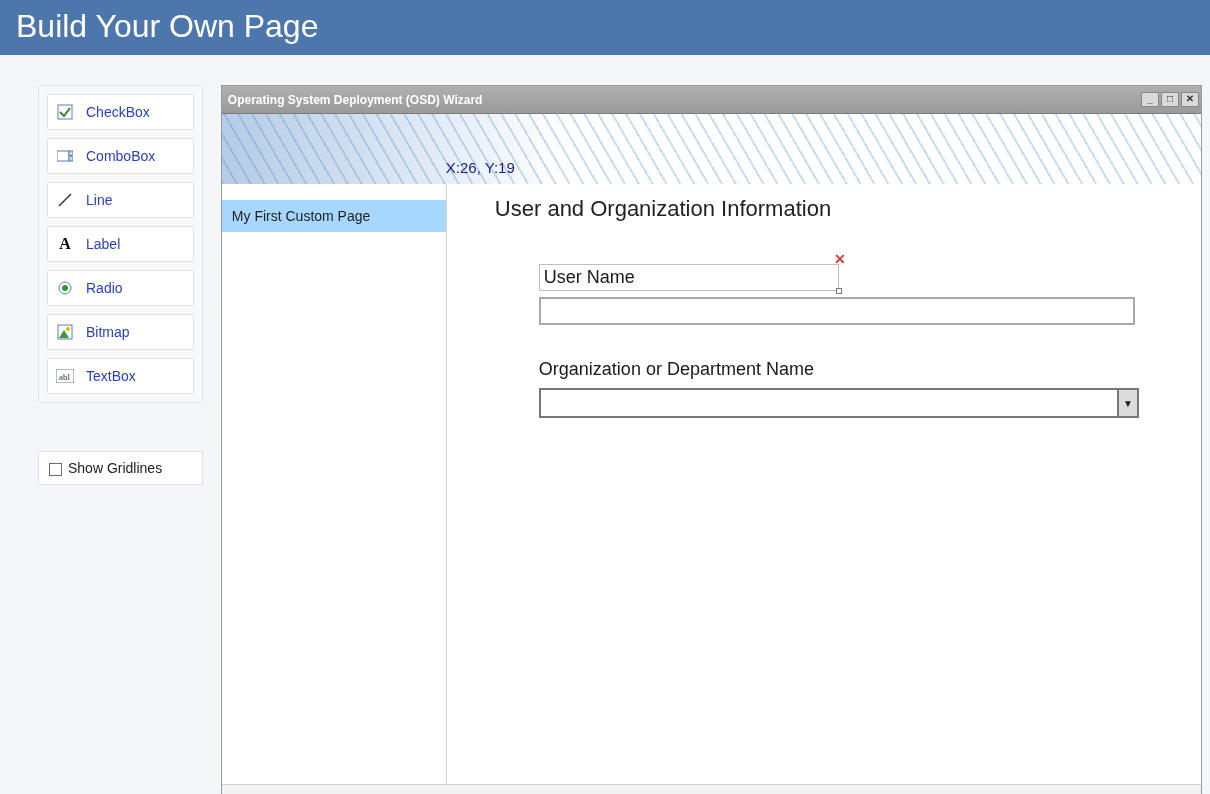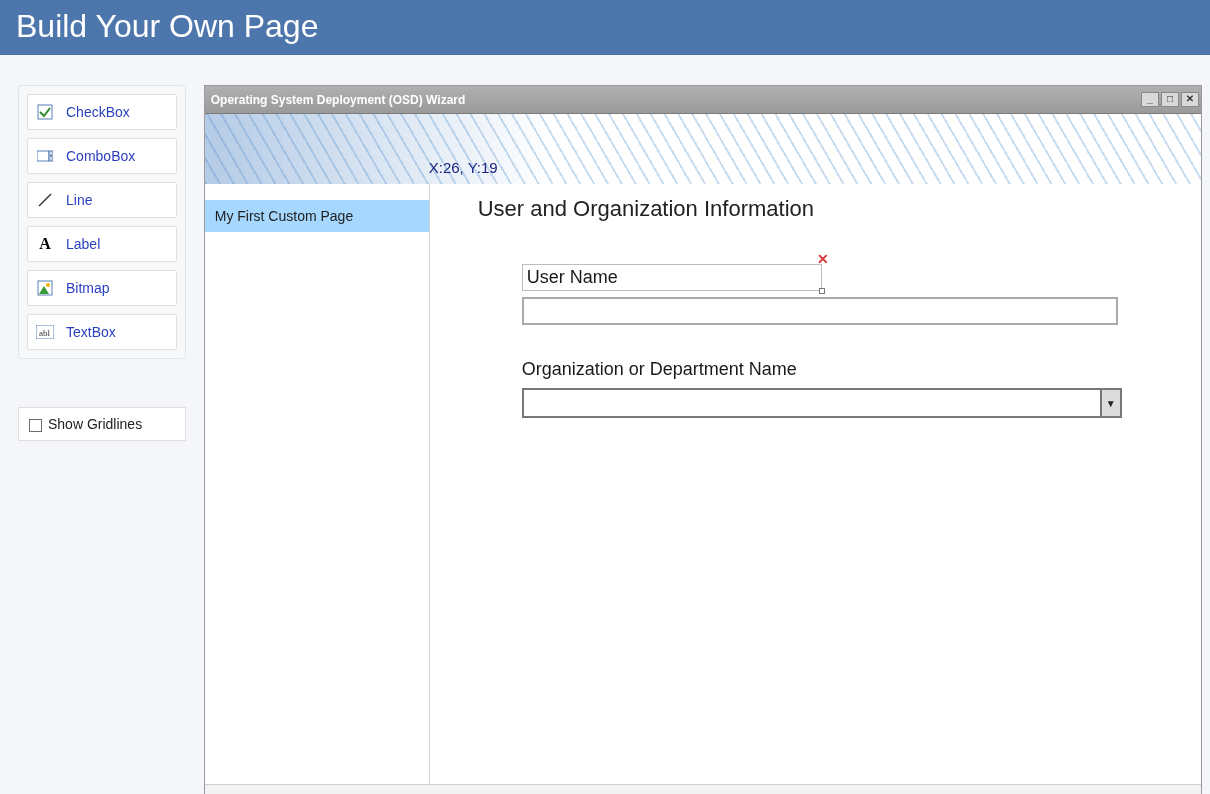--- a/index.html
+++ b/index.html
@@ -16,21 +16,21 @@
     padding: 8px 16px 10px 16px;
     font-size: 32px;
     font-weight: 300;
   }
   .workspace {
     display: flex;
     padding: 30px 8px 10px 18px;
     gap: 18px;
     align-items: flex-start;
   }
-  .left-col { width: 168px; display: flex; flex-direction: column; gap: 48px; }
+  .left-col { width: 168px; display: flex; flex-direction: column; gap: 48px; margin-left: 20px; }
   .palette {
     background: #f7f8fa;
     border: 1px solid #e2e4e8;
     border-radius: 4px;
     padding: 8px;
     display: flex;
     flex-direction: column;
     gap: 8px;
   }
   .palette-item {
@@ -227,20 +227,29 @@
         <span class="pi-icon">
           <svg width="16" height="16">
               <line x1="2" y1="14" x2="14" y2="2" stroke="#333" stroke-width="1.5"></line>
             </svg>
         </span>
         <span>Line</span>
       </div>
       <div class="palette-item">
         <span class="pi-icon" style="color:#000;font-size:16px;font-weight:bold;">A</span>
         <span>Label</span>
+      </div>
+      <div class="palette-item">
+        <span class="pi-icon">
+          <svg width="16" height="16">
+              <circle cx="8" cy="8" r="6" fill="#fff" stroke="#5a7fb8"></circle>
+              <circle cx="8" cy="8" r="3" fill="#2e9b2e"></circle>
+            </svg>
+        </span>
+        <span>Radio</span>
       </div>
       <div class="palette-item">
         <span class="pi-icon">
           <svg width="16" height="16">
               <rect x="1" y="1" width="14" height="14" fill="#fff" stroke="#5a7fb8"></rect>
               <polygon points="2,14 7,6 12,14" fill="#3a9a3a"></polygon>
               <circle cx="11" cy="5" r="2" fill="#f0b000"></circle>
             </svg>
         </span>
         <span>Bitmap</span>

